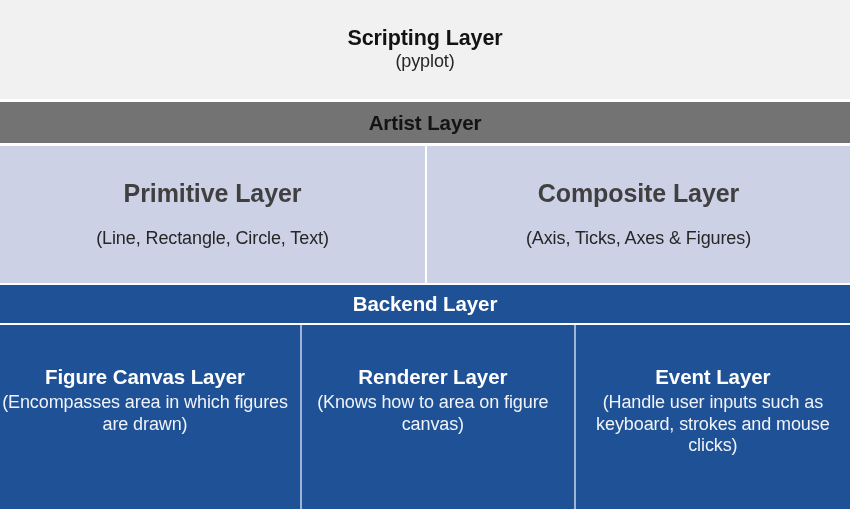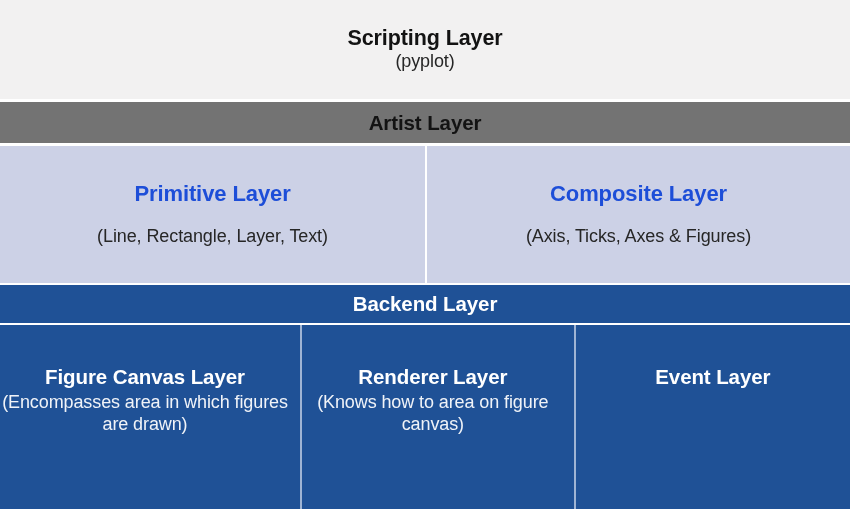--- a/index.html
+++ b/index.html
@@ -85,22 +85,22 @@
     height: 137px;
     background: #ccd1e6;
   }
   .band-artist-sub .cell { height: 100%; }
   .cell-primitive { width: 425px; }
   .cell-composite {
     width: 425px;
     border-left: 2px solid #ffffff;
   }
   .band-artist-sub .title {
-    font-size: 22px;
-    color: #1d4ed8;
+    font-size: 25px;
+    color: #404040;
     margin-bottom: 20px;
   }
   .band-artist-sub .subtitle {
     font-size: 18px;
     color: #262626;
   }
 
   
   .band-backend-head {
     top: 285px;
@@ -152,21 +152,21 @@
 
   <div class="band band-artist-head">
     <div class="cell">
       <div class="title">Artist Layer</div>
     </div>
   </div>
 
   <div class="band band-artist-sub">
     <div class="cell cell-primitive">
       <div class="title">Primitive Layer</div>
-      <div class="subtitle">(Line, Rectangle, Layer, Text)</div>
+      <div class="subtitle">(Line, Rectangle, Circle, Text)</div>
     </div>
     <div class="cell cell-composite">
       <div class="title">Composite Layer</div>
       <div class="subtitle">(Axis, Ticks, Axes &amp; Figures)</div>
     </div>
   </div>
 
   <div class="band band-backend-head">
     <div class="cell">
       <div class="title">Backend Layer</div>
@@ -177,16 +177,17 @@
     <div class="cell cell-canvas">
       <div class="title">Figure Canvas Layer</div>
       <div class="subtitle">(Encompasses area in which figures are drawn)</div>
     </div>
     <div class="cell cell-renderer">
       <div class="title">Renderer Layer</div>
       <div class="subtitle">(Knows how to area on figure canvas)</div>
     </div>
     <div class="cell cell-event">
       <div class="title">Event Layer</div>
+      <div class="subtitle">(Handle user inputs such as keyboard, strokes and mouse clicks)</div>
     </div>
   </div>
 
 </div>
 
 </body></html>

